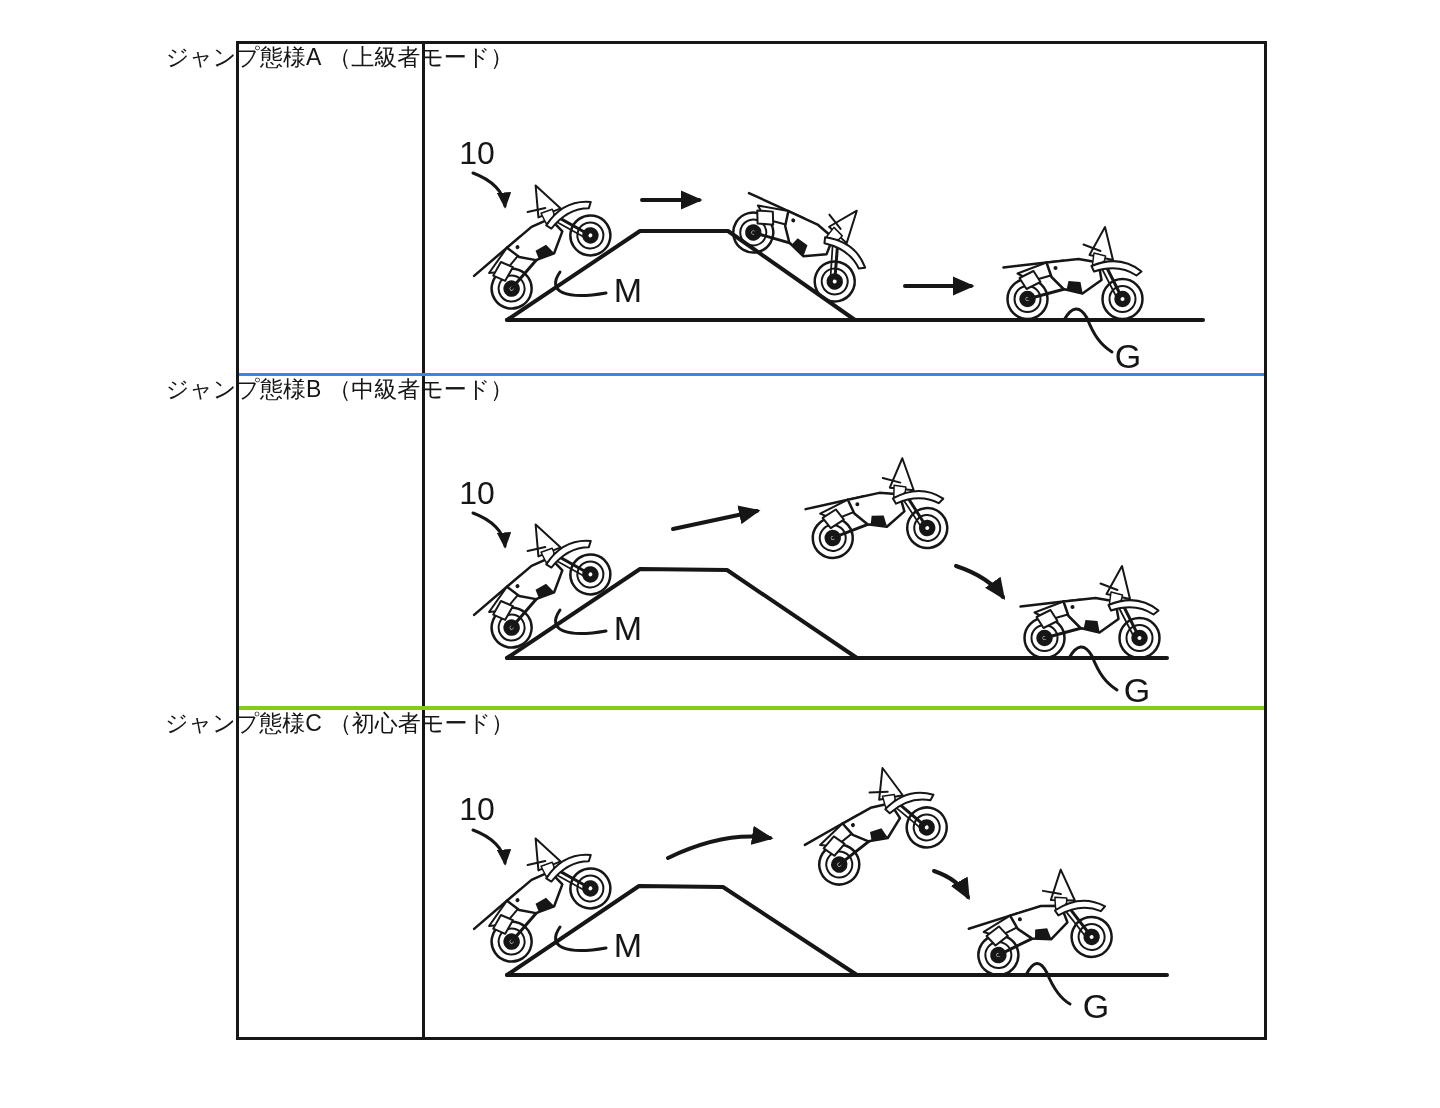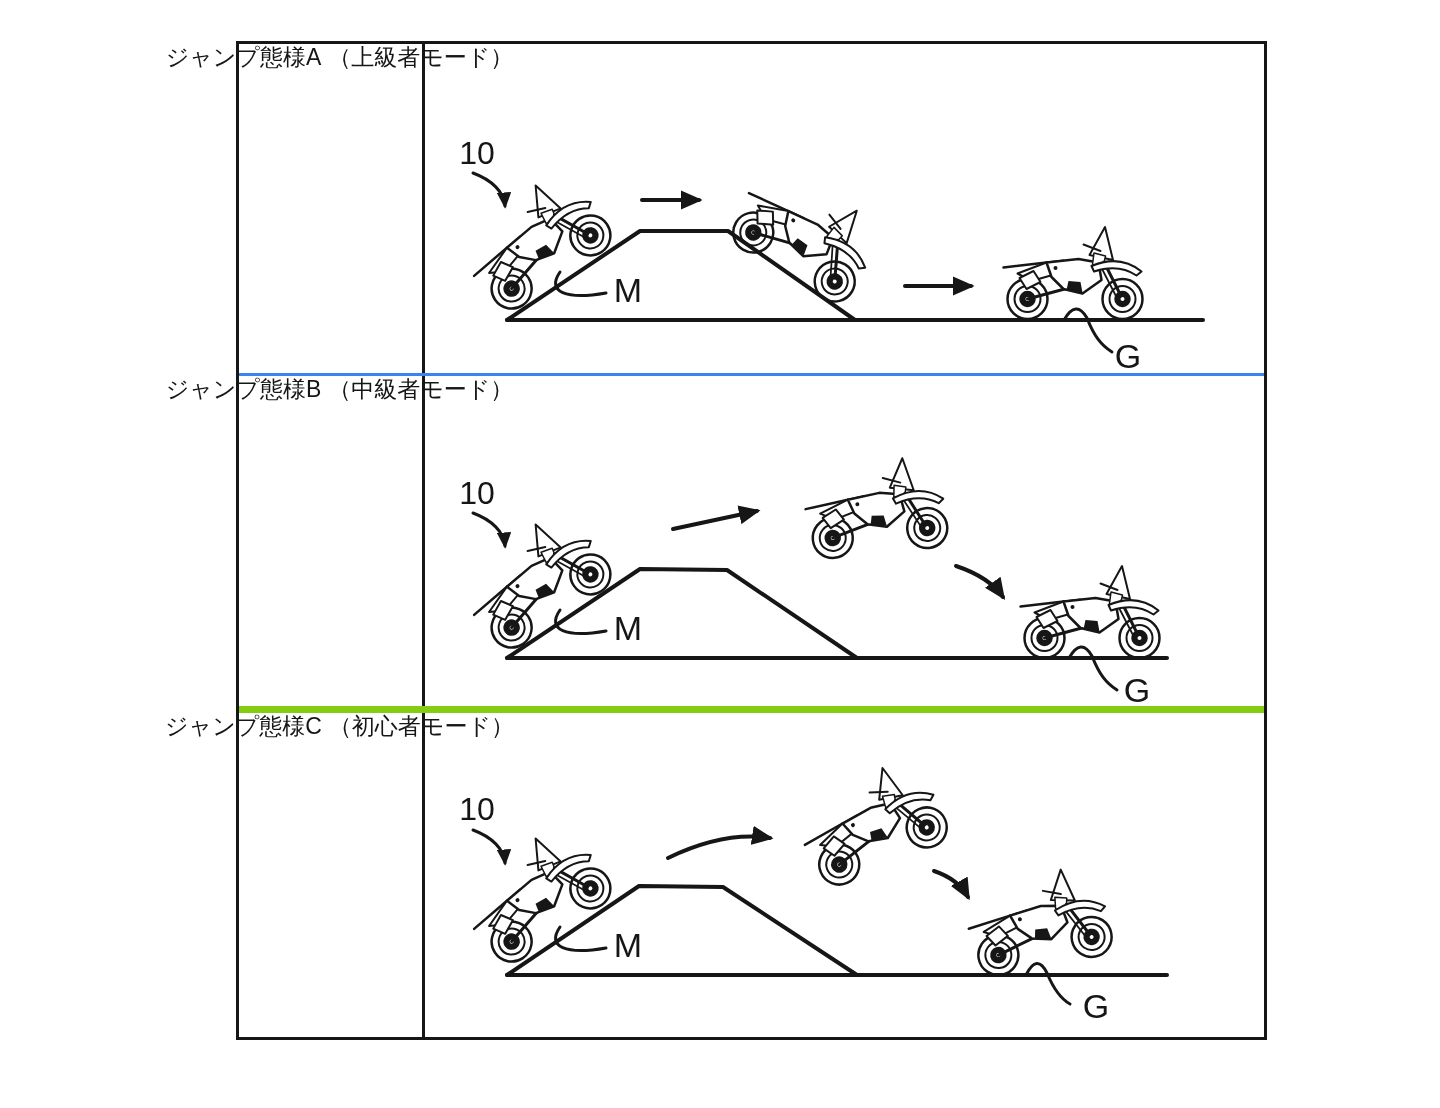--- a/index.html
+++ b/index.html
@@ -8,21 +8,21 @@
     font-family:"Liberation Sans","DejaVu Sans",sans-serif;color:#161616;
   }
   .fig-table{
     position:absolute;left:236px;top:41px;width:1031px;height:999px;
     border:3px solid #161616;box-sizing:border-box;
     display:flex;flex-direction:column;background:#ffffff;
   }
   .fig-row{display:flex;box-sizing:border-box;}
   .fig-row.r1{height:329px;}
   .fig-row.r2{height:333px;border-top:3px solid #3b82f6;}
-  .fig-row.r3{height:331px;border-top:7px solid #84cc16;}
+  .fig-row.r3{height:331px;border-top:4px solid #84cc16;}
   .mode-cell{
     width:186px;box-sizing:border-box;border-right:3px solid #161616;
     display:flex;flex-direction:row;justify-content:center;align-items:flex-start;
     padding-left:18px;gap:7px;
   }
   .mode-line{font-size:23px;line-height:1.2;white-space:nowrap;color:#161616;}
   .diagram-cell{flex:1;}
   svg.overlay{position:absolute;left:0;top:0;width:1440px;height:1108px;}
   .ink-line{stroke:#161616;fill:none;stroke-linecap:round;stroke-linejoin:round;}
   .ref-text{font-family:"Liberation Sans","DejaVu Sans",sans-serif;fill:#161616;}

